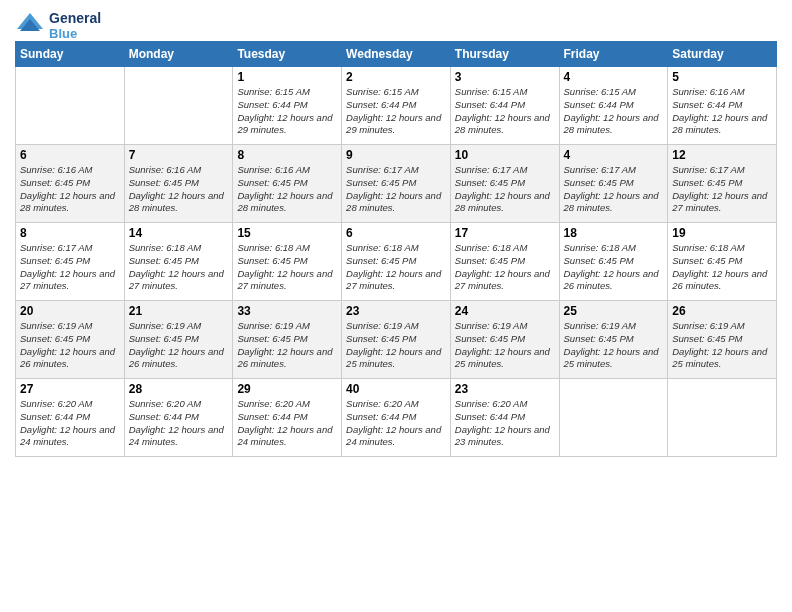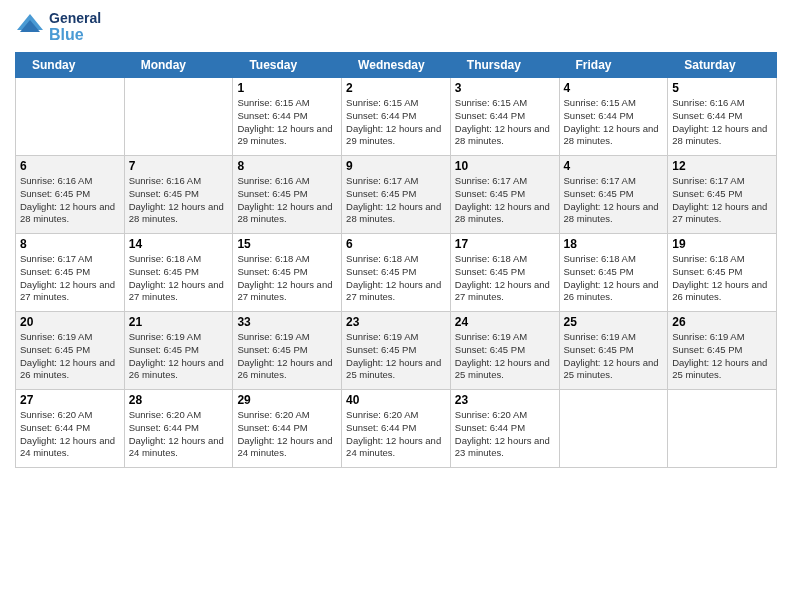--- a/index.html
+++ b/index.html
@@ -12,21 +12,20 @@
     }
     .page {
       width: 792px;
       height: 612px;
       padding: 10px 15px;
     }
     .header {
       display: flex;
       justify-content: space-between;
       align-items: flex-end;
-      margin-bottom: 8px;
     }
     .logo {
       display: flex;
       align-items: center;
     }
     .logo-icon {
       width: 30px;
       height: 30px;
       margin-right: 4px;
     }
@@ -43,21 +42,21 @@
       color: #333;
     }
     table {
       width: 100%;
       border-collapse: collapse;
       font-size: 11px;
     }
     thead tr th {
       background-color: #2e74b5;
       color: #fff;
-      padding: 5px 16px;
+      padding: 5px 4px;
       text-align: left;
       font-size: 12px;
       font-weight: bold;
       border: 1px solid #2e74b5;
     }
     tbody tr td {
       border: 1px solid #ccc;
       padding: 3px 4px;
       vertical-align: top;
       width: calc(100% / 7);
@@ -72,38 +71,39 @@
     .day-number {
       font-weight: bold;
       font-size: 12px;
       margin-bottom: 2px;
       color: #000;
     }
     .day-info {
       font-size: 9.5px;
       color: #333;
       line-height: 1.35;
+      font-style: italic;
     }
     .empty-cell {
       background-color: #f9f9f9;
     }
   </style>
 </head>
 <body>
 
 <div class="page">
   <div class="header">
     <div class="logo">
       <svg class="logo-icon" viewBox="0 0 30 30" xmlns="http://www.w3.org/2000/svg">
         <polygon points="15,2 28,18 2,18" fill="#4a9ad4"></polygon>
         <polygon points="15,8 25,20 5,20" fill="#2e74b5"></polygon>
       </svg>
       <div>
         <div style="font-size:14px;font-weight:bold;color:#1a3a6b;">General</div>
-        <div style="font-size:16px;font-weight:bold;color:#4a9ad4;">Blue</div>
+        <div style="font-size:13px;font-weight:bold;color:#4a9ad4;">Blue</div>
       </div>
     </div>
   </div>
 
   <table>
     <thead>
       <tr>
       <th>Sunday</th>
           <th>Monday</th>
           <th>Tuesday</th>

